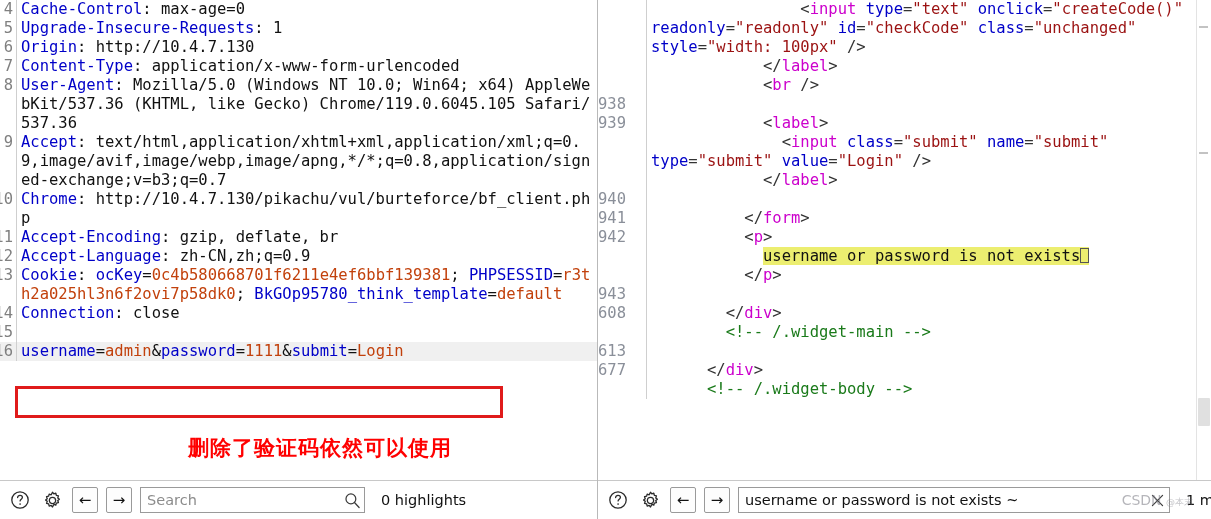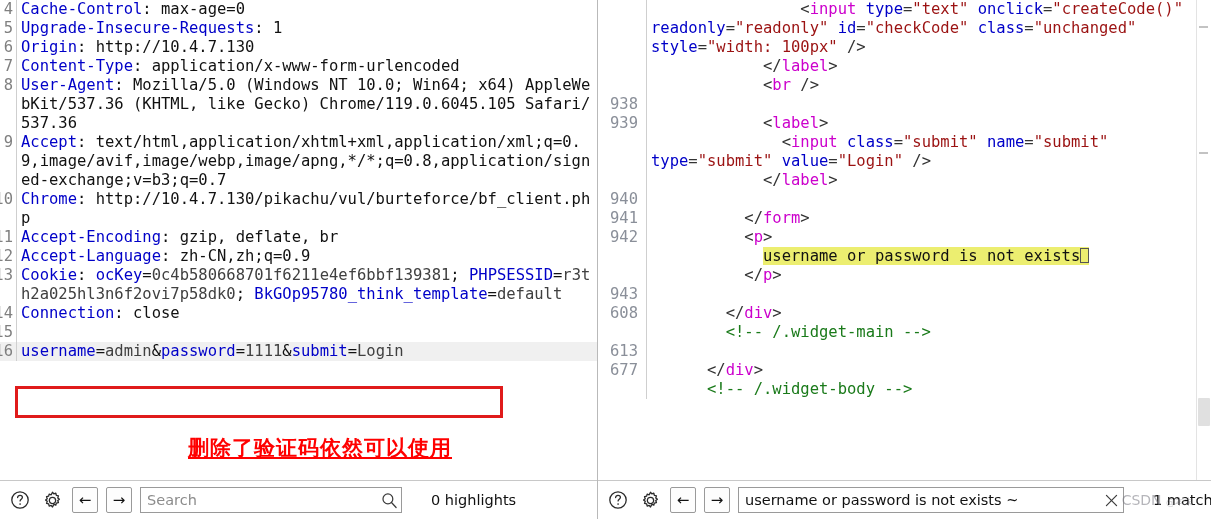--- a/index.html
+++ b/index.html
@@ -80,33 +80,32 @@
   }
   .req-text {
     padding-left: 4px;
     flex: 1 1 auto;
     white-space: pre-wrap;
     word-break: break-all;
     color: #111;
   }
   .k  { color: #0000c8; }      
   .v  { color: #111111; }      
-  .rv { color: #404040; }
+  .rv { color: #c2410c; }
 
   
   .res-row {
     display: flex;
     align-items: flex-start;
     font-size: 15.5px;
     line-height: 19px;
   }
   .res-ln {
     width: 48px;
     min-width: 48px;
-    text-align: right;
     color: #8a8f99;
     font-size: 15.5px;
     line-height: 19px;
     padding-right: 8px;
     box-sizing: border-box;
   }
   .res-ln-sep {
     width: 1px;
     min-width: 1px;
     align-self: stretch;
@@ -189,42 +188,42 @@
   .search-wrap {
     position: relative;
     display: flex;
     align-items: center;
     height: 26px;
     background: #ffffff;
     border: 1px solid #9a9a9a;
     box-sizing: border-box;
     flex: 0 0 auto;
   }
-  .search-wrap.left  { width: 262px; }
-  .search-wrap.right { width: 386px; }
+  .search-wrap.left  { width: 225px; }
+  .search-wrap.right { width: 432px; }
   .search-text {
     flex: 1 1 auto;
     padding: 0 6px;
     font-size: 14.5px;
     color: #111;
     white-space: nowrap;
     overflow: hidden;
   }
   .search-text.placeholder { color: #8c8c8c; }
   .search-act {
     width: 24px; height: 24px;
     display: flex; align-items: center; justify-content: center;
     flex: 0 0 auto;
     cursor: pointer;
   }
   .status {
     font-size: 14.5px;
     color: #111;
     white-space: nowrap;
-    margin-left: 21px;
+    margin-left: 8px;
     flex: 0 0 auto;
     text-align: center;
   }
 
   
   .vscroll {
     position: absolute;
     top: 0;
     right: 0;
     width: 14px;
@@ -275,21 +274,21 @@
           <div class="req-row"><div class="ln">10</div><div class="ln-sep"></div><div class="req-text"><span class="k">Chrome</span><span class="v">: http://10.4.7.130/pikachu/vul/burteforce/bf_client.php</span></div></div>
           <div class="req-row"><div class="ln">11</div><div class="ln-sep"></div><div class="req-text"><span class="k">Accept-Encoding</span><span class="v">: gzip, deflate, br</span></div></div>
           <div class="req-row"><div class="ln">12</div><div class="ln-sep"></div><div class="req-text"><span class="k">Accept-Language</span><span class="v">: zh-CN,zh;q=0.9</span></div></div>
           <div class="req-row"><div class="ln">13</div><div class="ln-sep"></div><div class="req-text"><span class="k">Cookie</span><span class="v">: </span><span class="k">ocKey</span><span class="v">=</span><span class="rv">0c4b580668701f6211e4ef6bbf139381</span><span class="v">; </span><span class="k">PHPSESSID</span><span class="v">=</span><span class="rv">r3th2a025hl3n6f2ovi7p58dk0</span><span class="v">; </span><span class="k">BkGOp95780_think_template</span><span class="v">=</span><span class="rv">default</span></div></div>
           <div class="req-row"><div class="ln">14</div><div class="ln-sep"></div><div class="req-text"><span class="k">Connection</span><span class="v">: close</span></div></div>
           <div class="req-row"><div class="ln">15</div><div class="ln-sep"></div><div class="req-text">&nbsp;</div></div>
           <div class="req-row hl"><div class="ln">16</div><div class="ln-sep"></div><div class="req-text"><span class="k">username</span><span class="v">=</span><span class="rv">admin</span><span class="v">&amp;</span><span class="k">password</span><span class="v">=</span><span class="rv">1111</span><span class="v">&amp;</span><span class="k">submit</span><span class="v">=</span><span class="rv">Login</span></div></div>
         </div>
 
       <div class="redbox" style="left:15px; top:386px; width:488px; height:32px;"></div>
-      <div class="annot-cn" style="left:188px; top:434px;text-decoration:underline;">删除了验证码依然可以使用</div>
+      <div class="annot-cn" style="left:188px; top:434px;">删除了验证码依然可以使用</div>
     </div>
 
     <div class="toolbar">
       <button class="icon-btn" title="help">
         <svg width="20" height="20" viewBox="0 0 20 20" aria-hidden="true">
           <circle cx="10" cy="10" r="8.2" fill="none" stroke="#2b2b2b" stroke-width="1.3"></circle>
           <path d="M7.6 7.6c0-1.3 1.1-2.2 2.4-2.2s2.4.9 2.4 2.1c0 1.6-2.3 1.8-2.3 3.4" fill="none" stroke="#2b2b2b" stroke-width="1.3" stroke-linecap="round"></path>
           <circle cx="10.1" cy="14" r="0.85" fill="#2b2b2b"></circle>
         </svg>
       </button>

